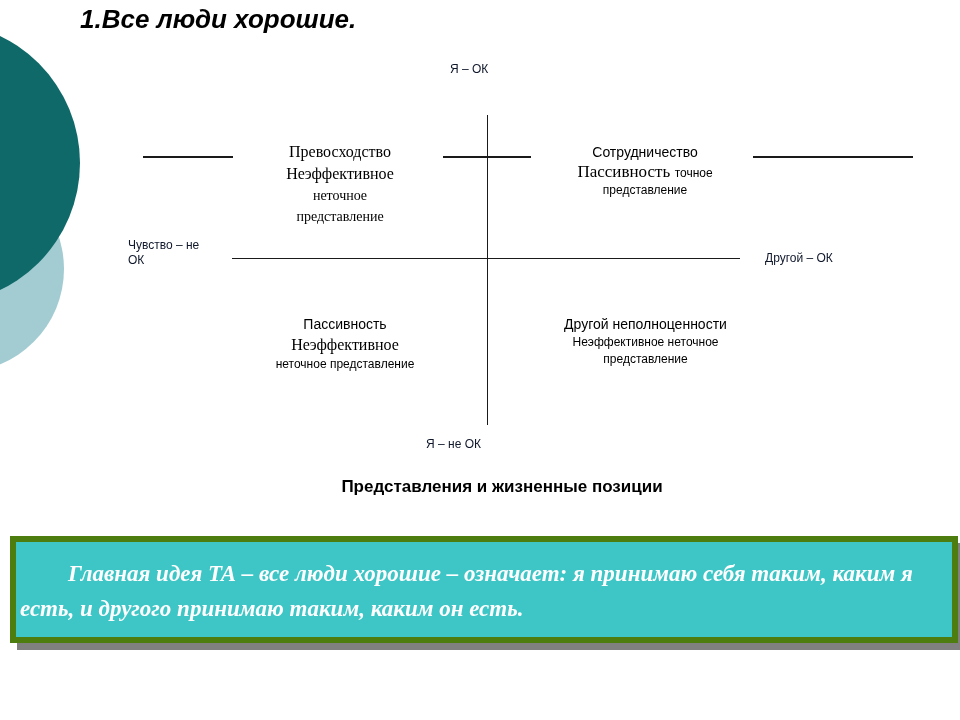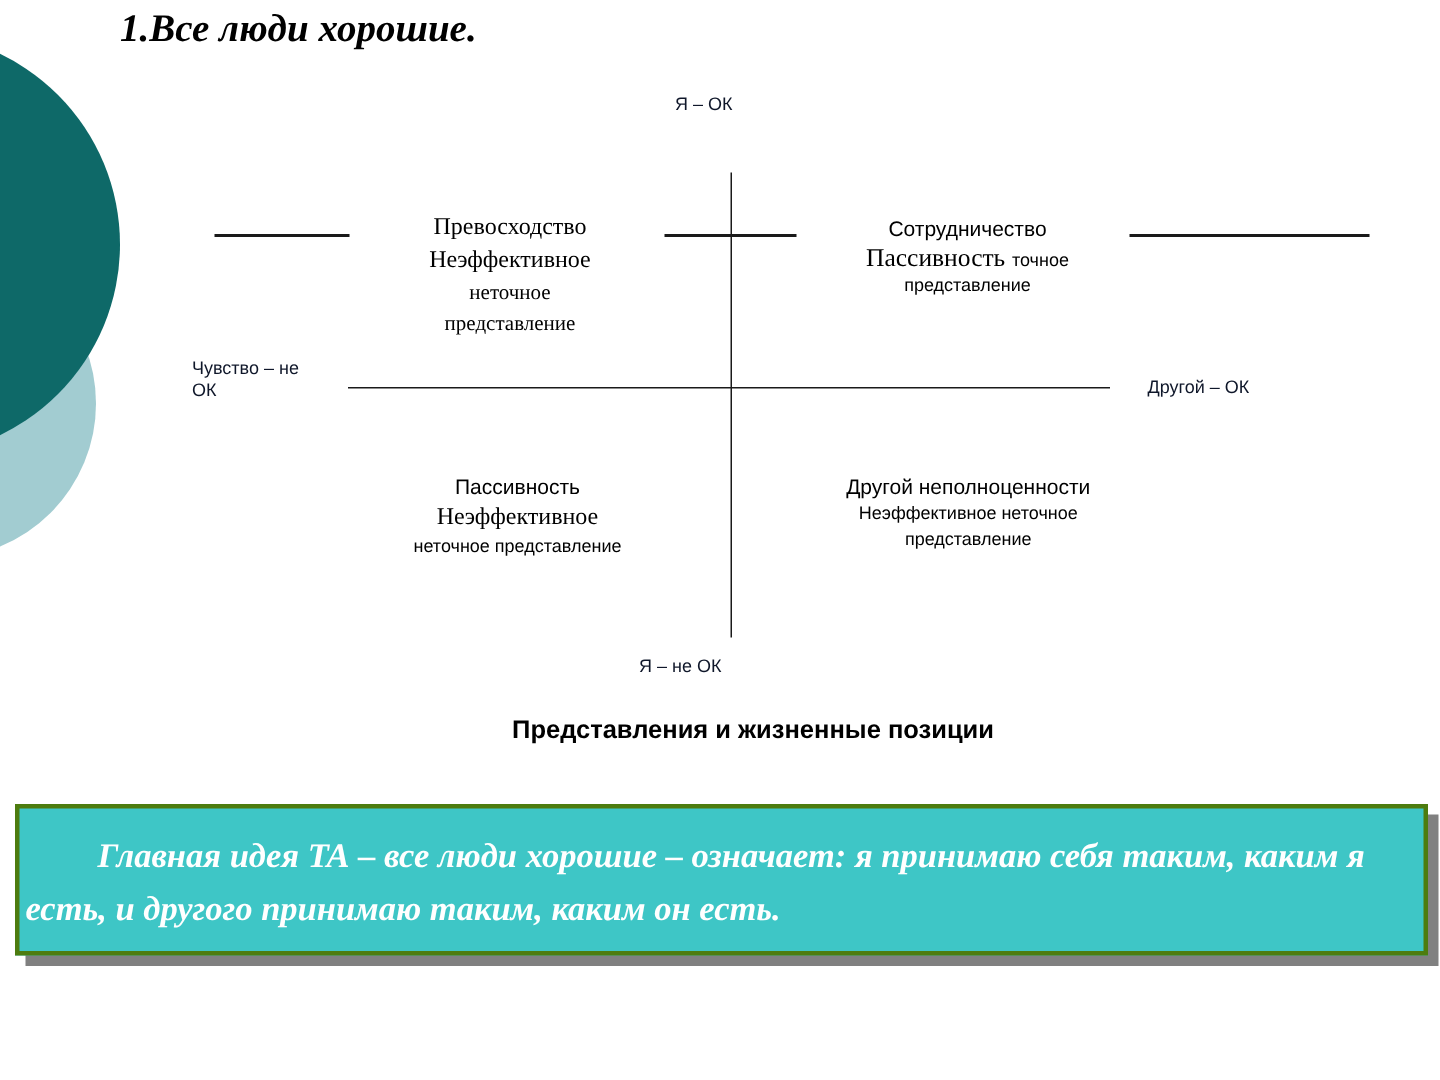--- a/index.html
+++ b/index.html
@@ -23,21 +23,21 @@
     background: #a2ccd1; z-index: 1;
   }
   .circle-dark {
     left: -202px; top: 22px; width: 282px; height: 282px;
     background: #0e6968; z-index: 2;
   }
 
   
   .slide-title {
     position: absolute; left: 80px; top: 4px;
-    font-family: Liberation Serif, serif;
+    font-family: Liberation Sans, sans-serif;
     font-size: 26px; font-weight: bold; font-style: italic;
     color: #000000; z-index: 3;
   }
 
   
   .line { position: absolute; background: #1a1a1a; z-index: 3; }
   .axis-v { left: 487px; top: 115px; width: 1px; height: 310px; }
   .axis-h { left: 232px; top: 258px; width: 508px; height: 1px; }
   .decor-left  { left: 143px; top: 156px; width: 90px;  height: 2px; }
   .decor-mid   { left: 443px; top: 156px; width: 88px;  height: 2px; }
@@ -87,21 +87,21 @@
     position: absolute; left: 252px; top: 477px; width: 500px;
     text-align: center; font-weight: bold; font-size: 17px;
     font-family: "Liberation Sans", sans-serif; color: #000; z-index: 4;
   }
 
   
   .callout-box {
     position: absolute; left: 10px; top: 536px;
     width: 936px; height: 95px;
     background: #3ec6c6;
-    border: 3px solid #4d7c0f;
+    border: 6px solid #4d7c0f;
     box-shadow: 7px 7px 0 #808080;
     z-index: 5;
   }
   .callout-text {
     margin: 0; padding: 14px 8px 0 4px;
     text-indent: 48px;
     font-family: "Liberation Serif", serif;
     font-size: 23px; line-height: 35px;
     font-weight: bold; font-style: italic;
     color: #ffffff;

